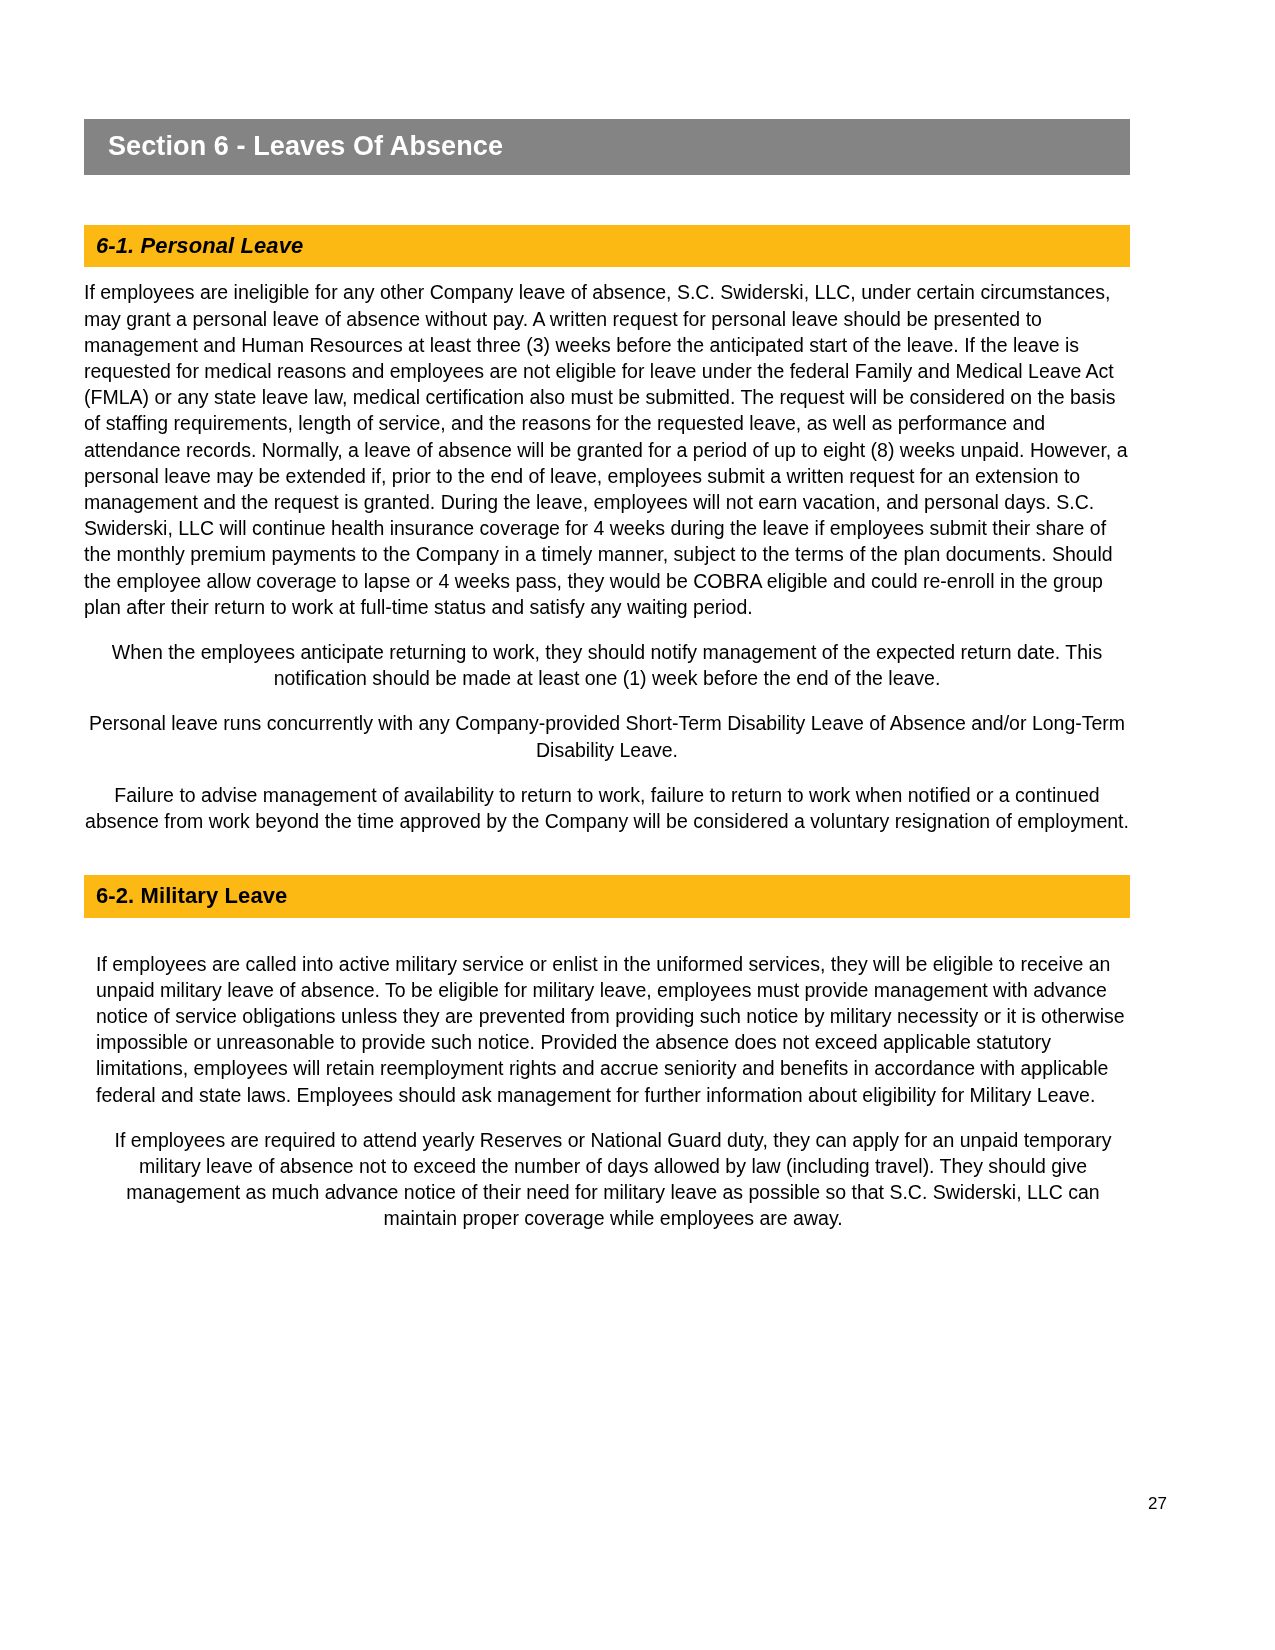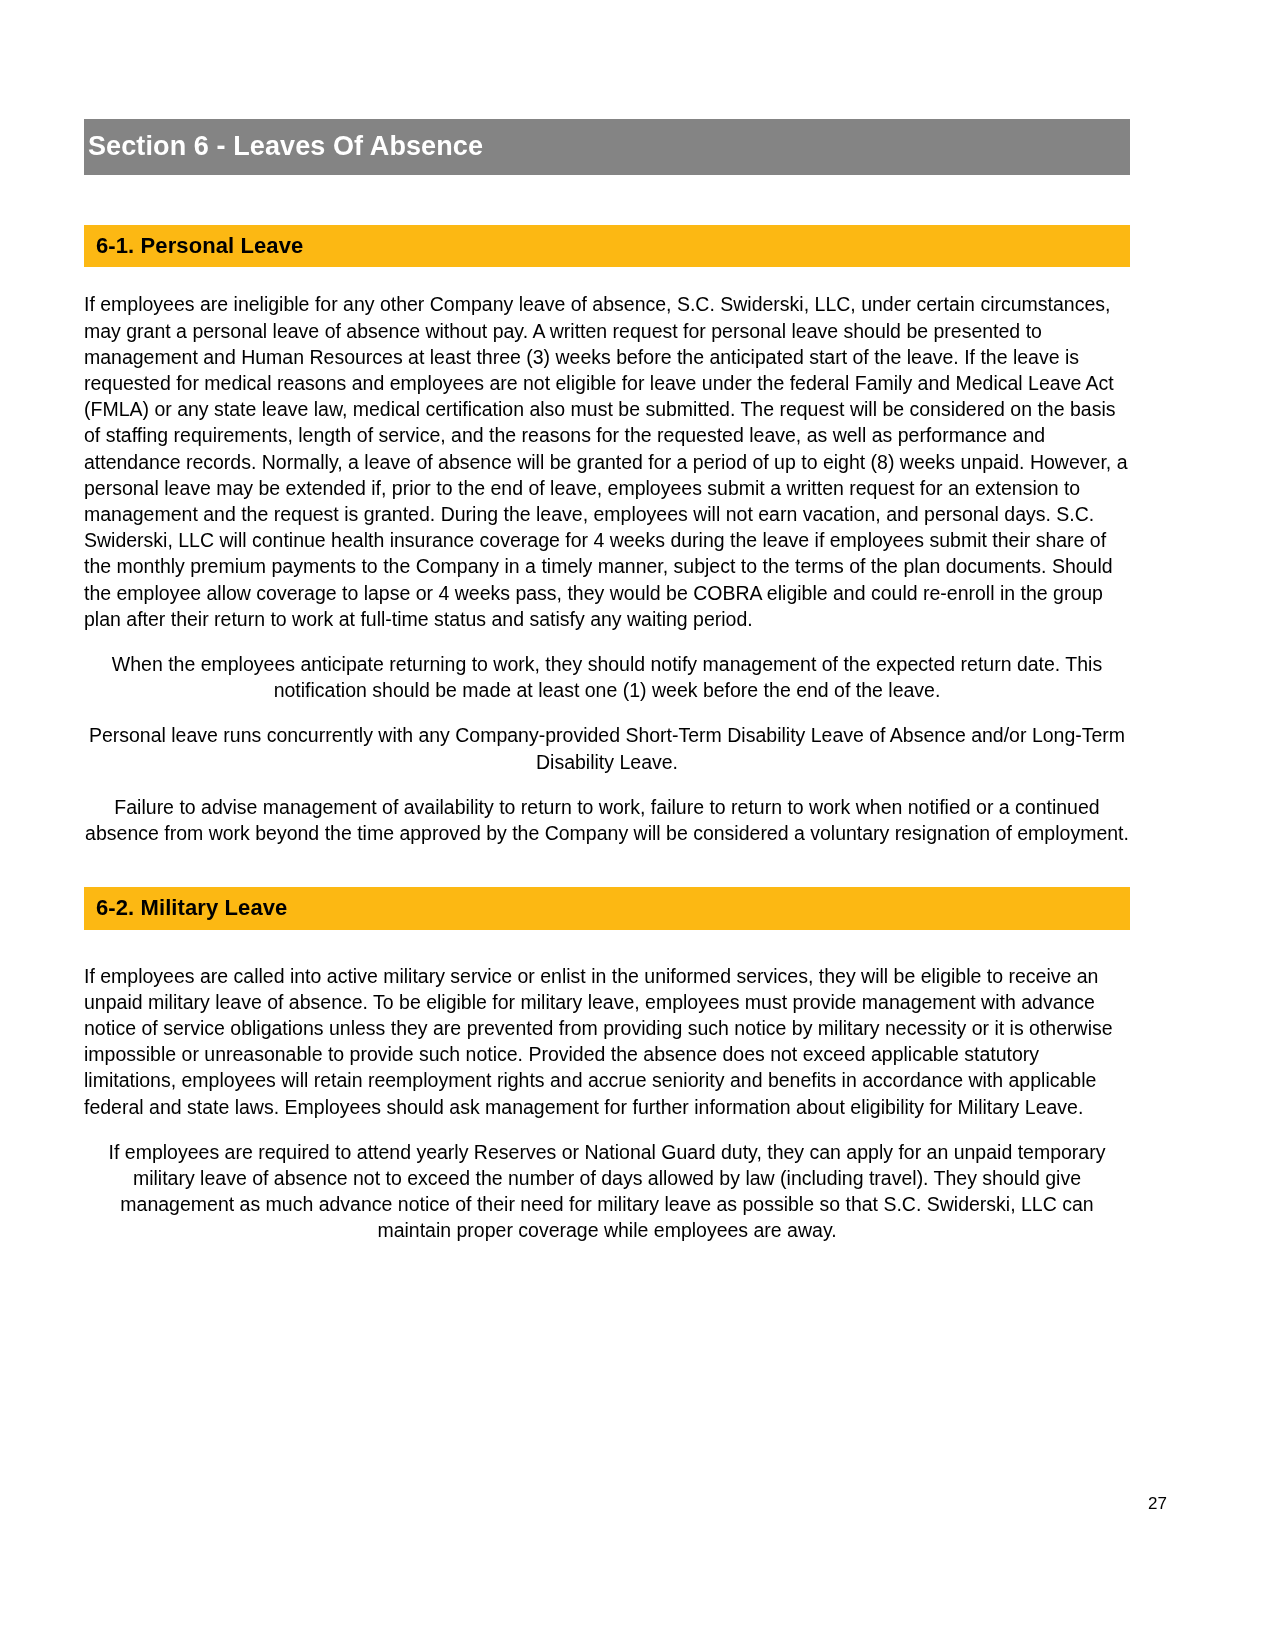--- a/index.html
+++ b/index.html
@@ -27,52 +27,52 @@
     width: 1046px;
   }
 
   
   .section-banner {
     background: #848484;
     color: #ffffff;
     font-size: 27px;
     font-weight: bold;
     letter-spacing: 0.1px;
-    padding: 12px 0 13px 4px;
+    padding: 12px 0 13px 24px;
     margin-top: 119px;
     line-height: 1.15;
     box-sizing: border-box;
   }
 
   
   .sub-banner {
     background: #fcb813;
     color: #000000;
     font-size: 22px;
     font-weight: bold;
     letter-spacing: 0.1px;
     padding: 8px 0 9px 12px;
     line-height: 1.15;
     box-sizing: border-box;
   }
-  .sub-banner.first { margin-top: 50px; }
+  .sub-banner.first { margin-top: 50px; font-style: italic; }
   .sub-banner.second { margin-top: 41px; }
 
   
   .body-text {
     font-size: 19.5px;
     line-height: 26.2px;
     color: #000000;
     text-align: left;
     margin: 0;
   }
   .body-text + .body-text { margin-top: 19px; text-align: center; }
 
-  .para-block { margin-top: 24px; }
-  .para-block.tight { margin-top: 33px; }
+  .para-block { margin-top: 12px; }
+  .para-block.tight { margin-top: 33px; margin-left: 12px; }
 
   
   .page-number {
     position: absolute;
     right: 108px;
     bottom: 138px;
     font-size: 17px;
     color: #000000;
     line-height: 1;
   }

